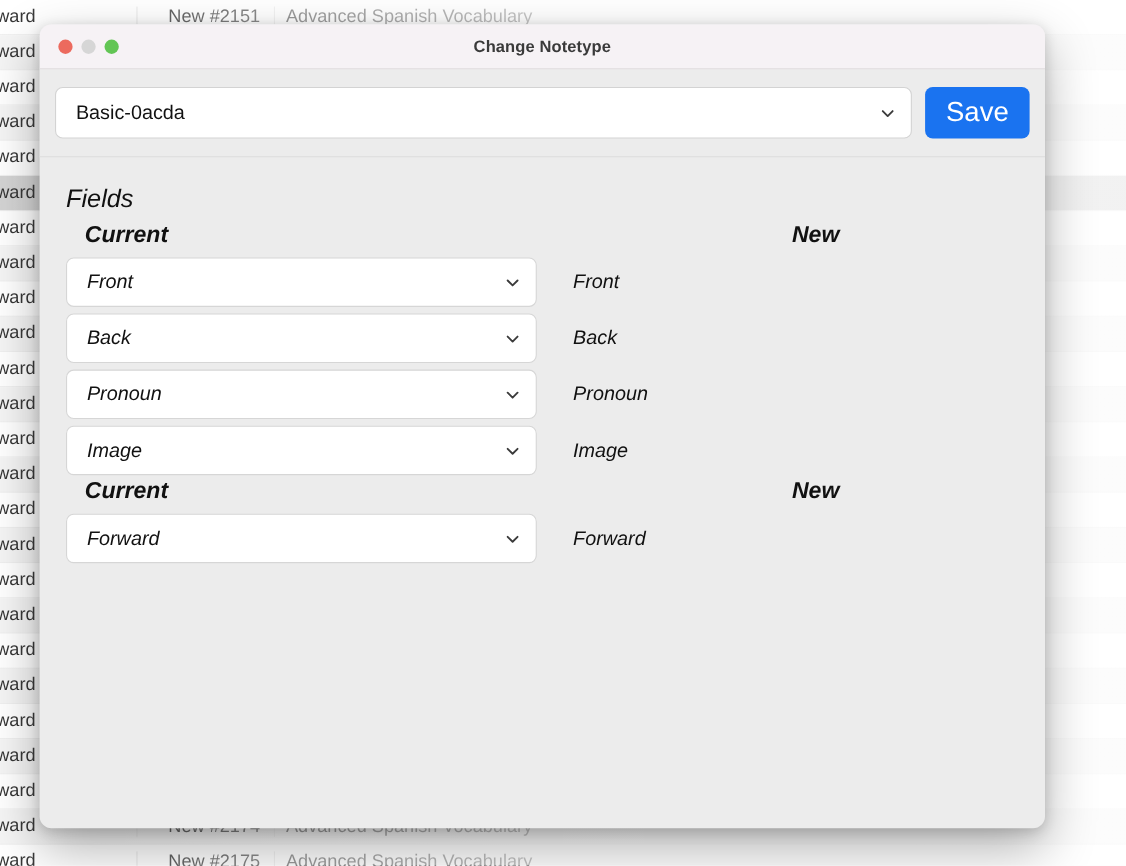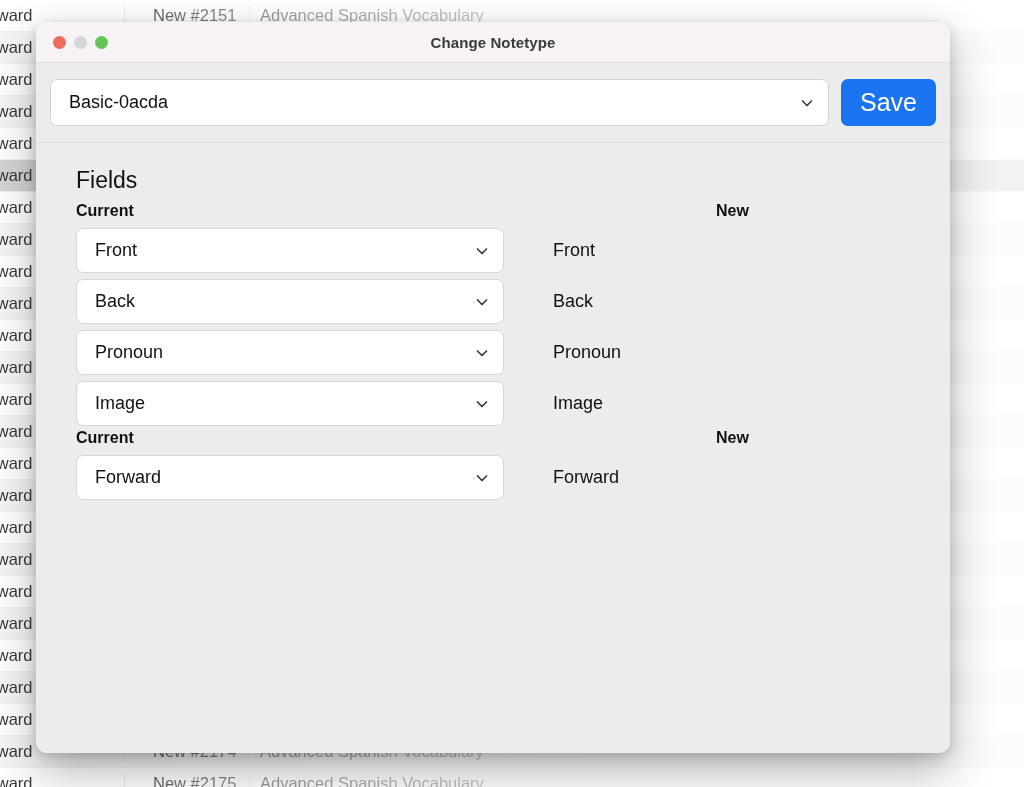--- a/index.html
+++ b/index.html
@@ -163,48 +163,49 @@
     color: #ffffff;
     border: none;
     border-radius: 7px;
     font-size: 25px;
     font-family: "Liberation Sans", sans-serif;
     cursor: pointer;
   }
 
   .body {
     flex: 1 1 auto;
-    padding: 20px 22px 0 40px;
-    overflow: hidden;
+    padding: 20px 22px 0 24px;
+    overflow: hidden;
+    font-style: italic;
   }
 
   .section-title {
     font-size: 23px;
     color: #111;
     margin: 4px 0 8px 0;
   }
   .section-title.templates { margin-top: 36px; }
 
   .col-head-row {
     display: flex;
     margin-bottom: 5px;
   }
   .col-head {
-    font-size: 16px;
+    font-size: 21px;
     font-weight: bold;
     color: #111;
+    margin-left: 17px;
   }
   .col-head.current { width: 461px; flex: 0 0 461px; }
   .col-head.new { flex: 1 1 auto; text-align: center; }
 
   .map-row {
     display: flex;
     align-items: center;
     height: 51px;
-    gap: 16px;
   }
   .map-row + .map-row { margin-top: 0px; justify-content: space-between; }
 
   .field-select {
     width: 428px;
     flex: 0 0 428px;
     height: 45px;
     background: #ffffff;
     border: 1px solid #d6d6d6;
     border-radius: 7px;

